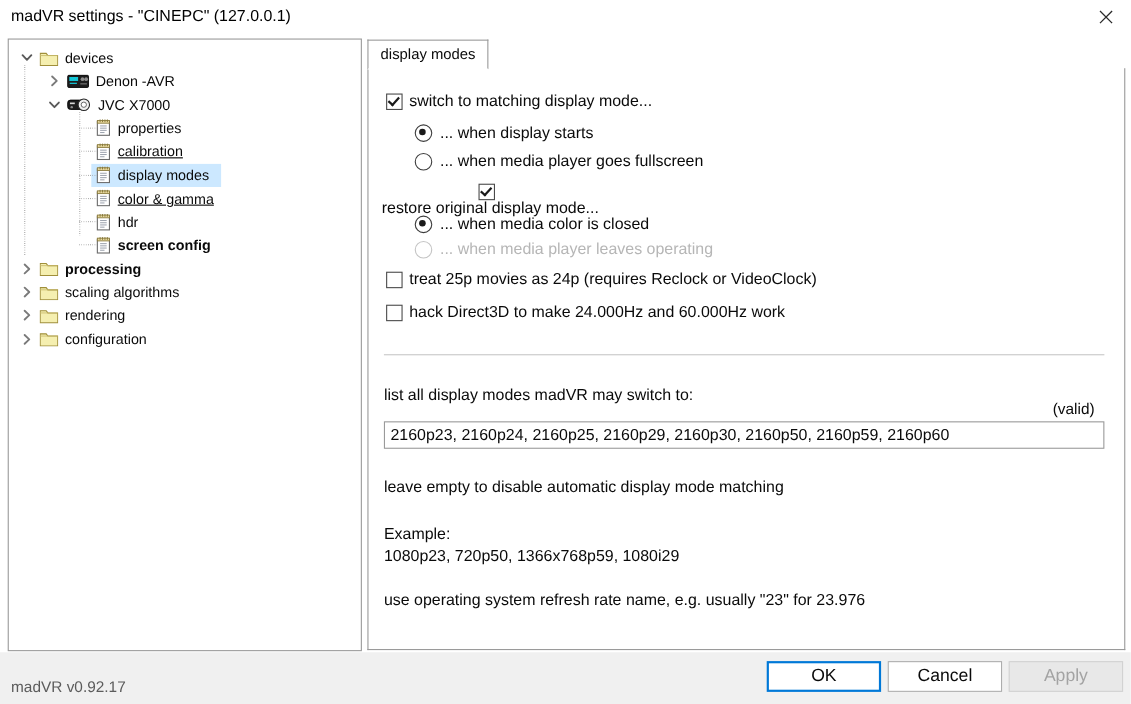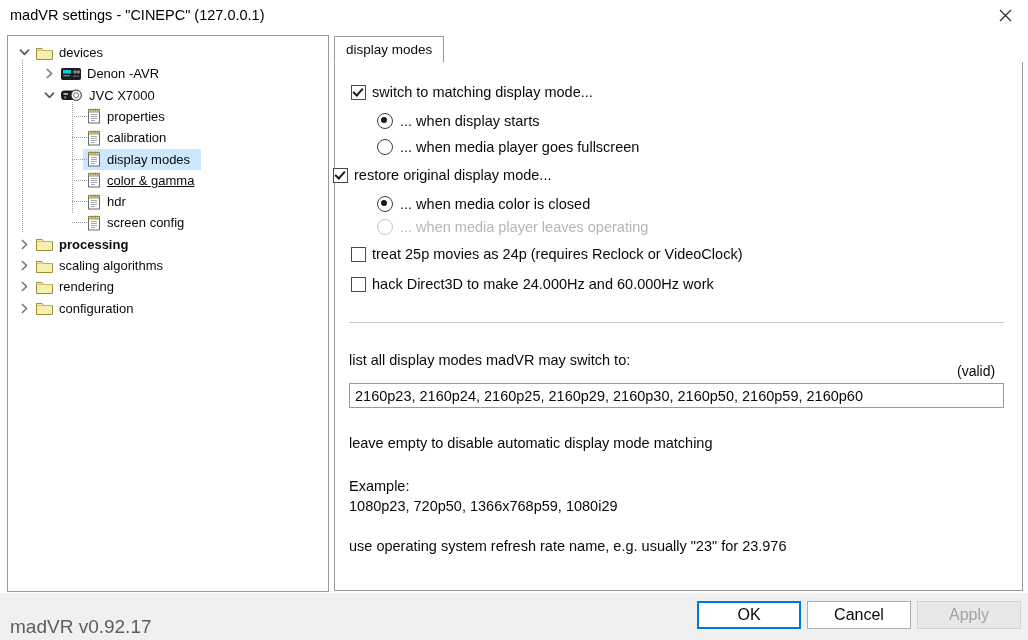--- a/index.html
+++ b/index.html
@@ -202,21 +202,21 @@
   }
 
   
   .bottombar {
     position: absolute; left: 0; top: 593px;
     width: 1028px; height: 47px;
     background: #f0f0f0;
   }
   .version {
     position: absolute; left: 10px; top: 616px;
-    font-size: 19px; color: #5c5c5c;
+    font-size: 14px; color: #5c5c5c;
     white-space: nowrap;
   }
   .btn {
     position: absolute;
     height: 28px;
     width: 104px;
     top: 601px;
     background: #ffffff;
     border: 1px solid #adadad;
     box-sizing: border-box;
@@ -314,21 +314,21 @@
               <svg width="14" height="16" viewBox="0 0 14 16">
                 <rect x="1.5" y="2.5" width="11" height="12.5" fill="#ffffff" stroke="#6b6b6b" stroke-width="1"></rect>
                 <rect x="1.5" y="1.5" width="11" height="2.5" fill="#e8d9a0" stroke="#8a7a3c" stroke-width="0.8"></rect>
                 <path d="M4 0.6 L4 3 M6.2 0.6 L6.2 3 M8.4 0.6 L8.4 3 M10.6 0.6 L10.6 3" stroke="#8a7a3c" stroke-width="0.9"></path>
                 <path d="M4 6.5 L10 6.5 M4 8.5 L10 8.5 M4 10.5 L10 10.5 M4 12.5 L8 12.5" stroke="#9aa0ab" stroke-width="0.9"></path>
               </svg>
             </span>
             <span class="node-label" style="margin-left: 4px;">properties</span>
           </div>
         </div>
-        <div class="node" style="left: 58px; top: 91.2px;">
+        <div class="node" style="left: 58px; top: 91.2px; text-decoration: underline;">
           <div class="row-content">
             <span class="chev"></span>
             <span class="ico" style="margin-left: 5px;">
               <svg width="14" height="16" viewBox="0 0 14 16">
                 <rect x="1.5" y="2.5" width="11" height="12.5" fill="#ffffff" stroke="#6b6b6b" stroke-width="1"></rect>
                 <rect x="1.5" y="1.5" width="11" height="2.5" fill="#e8d9a0" stroke="#8a7a3c" stroke-width="0.8"></rect>
                 <path d="M4 0.6 L4 3 M6.2 0.6 L6.2 3 M8.4 0.6 L8.4 3 M10.6 0.6 L10.6 3" stroke="#8a7a3c" stroke-width="0.9"></path>
                 <path d="M4 6.5 L10 6.5 M4 8.5 L10 8.5 M4 10.5 L10 10.5 M4 12.5 L8 12.5" stroke="#9aa0ab" stroke-width="0.9"></path>
               </svg>
             </span>
@@ -382,21 +382,21 @@
           <div class="row-content">
             <span class="chev"></span>
             <span class="ico" style="margin-left: 5px;">
               <svg width="14" height="16" viewBox="0 0 14 16">
                 <rect x="1.5" y="2.5" width="11" height="12.5" fill="#ffffff" stroke="#6b6b6b" stroke-width="1"></rect>
                 <rect x="1.5" y="1.5" width="11" height="2.5" fill="#e8d9a0" stroke="#8a7a3c" stroke-width="0.8"></rect>
                 <path d="M4 0.6 L4 3 M6.2 0.6 L6.2 3 M8.4 0.6 L8.4 3 M10.6 0.6 L10.6 3" stroke="#8a7a3c" stroke-width="0.9"></path>
                 <path d="M4 6.5 L10 6.5 M4 8.5 L10 8.5 M4 10.5 L10 10.5 M4 12.5 L8 12.5" stroke="#9aa0ab" stroke-width="0.9"></path>
               </svg>
             </span>
-            <span class="node-label" style="margin-left: 4px;">screen config</span>
+            <span class="node-label" style="margin-left: 4px; font-weight: bold;">screen config</span>
           </div>
         </div>
         <div class="node" style="left: 8px; top: 197.7px; font-weight: bold;">
           <div class="row-content">
             <span class="chev">
               <svg width="11" height="11" viewBox="0 0 11 11">
                 <path d="M3.4 1.5 L7.6 5.5 L3.4 9.5" stroke="#7a7a7a" stroke-width="1.7" fill="none" stroke-linecap="round" stroke-linejoin="round"></path>
               </svg>
             </span>
             <span class="ico" style="margin-left: 4px;">
@@ -481,21 +481,21 @@
   </div>
   <div class="opt-row" style="left:377px; top:113px;">
     <span class="radio on"></span>
     <span class="opt-label">... when display starts</span>
   </div>
   <div class="opt-row" style="left:377px; top:139px;">
     <span class="radio"></span>
     <span class="opt-label">... when media player goes fullscreen</span>
   </div>
 
-  <div class="opt-row" style="left:333px; top:167px;">
+  <div class="opt-row" style="left:347px; top:167px;flex-direction:column;">
     <span class="cbox checked"></span>
     <span class="opt-label">restore original display mode...</span>
   </div>
   <div class="opt-row" style="left:377px; top:196px;">
     <span class="radio on"></span>
     <span class="opt-label">... when media color is closed</span>
   </div>
   <div class="opt-row disabled" style="left:377px; top:219px;">
     <span class="radio disabled"></span>
     <span class="opt-label">... when media player leaves operating</span>

